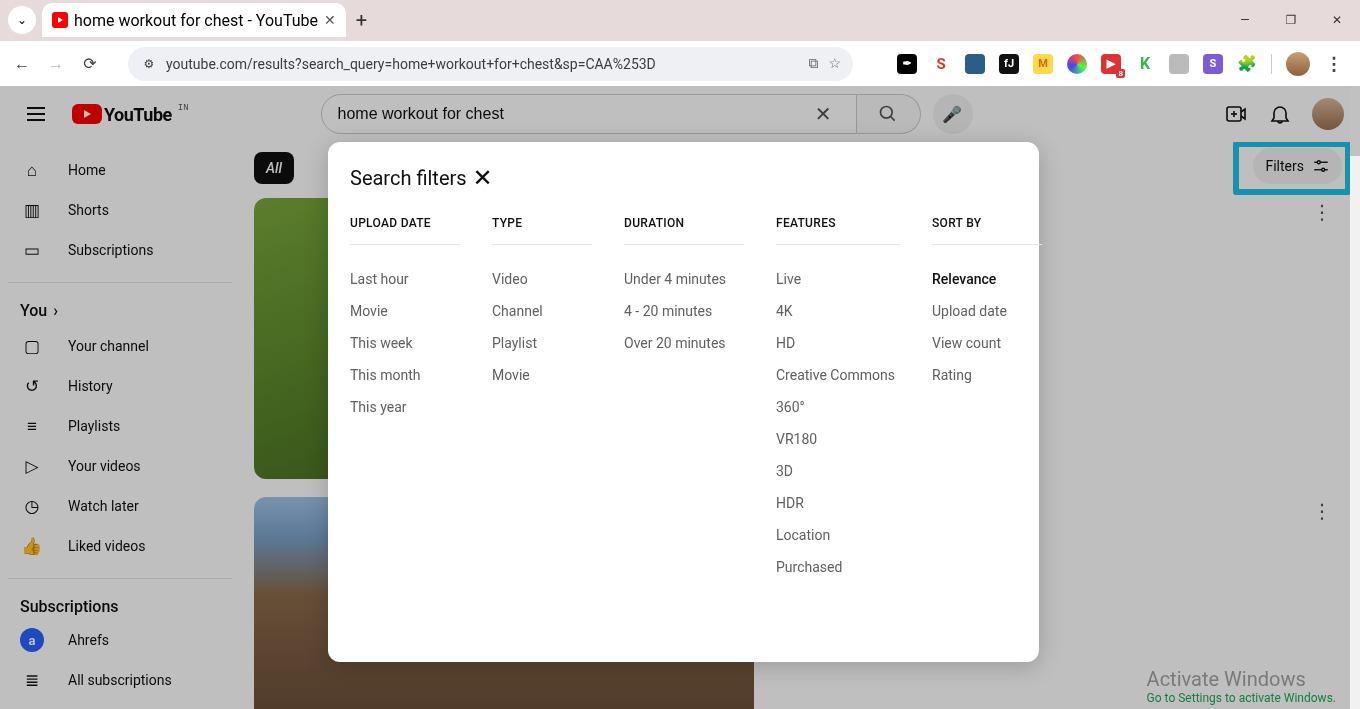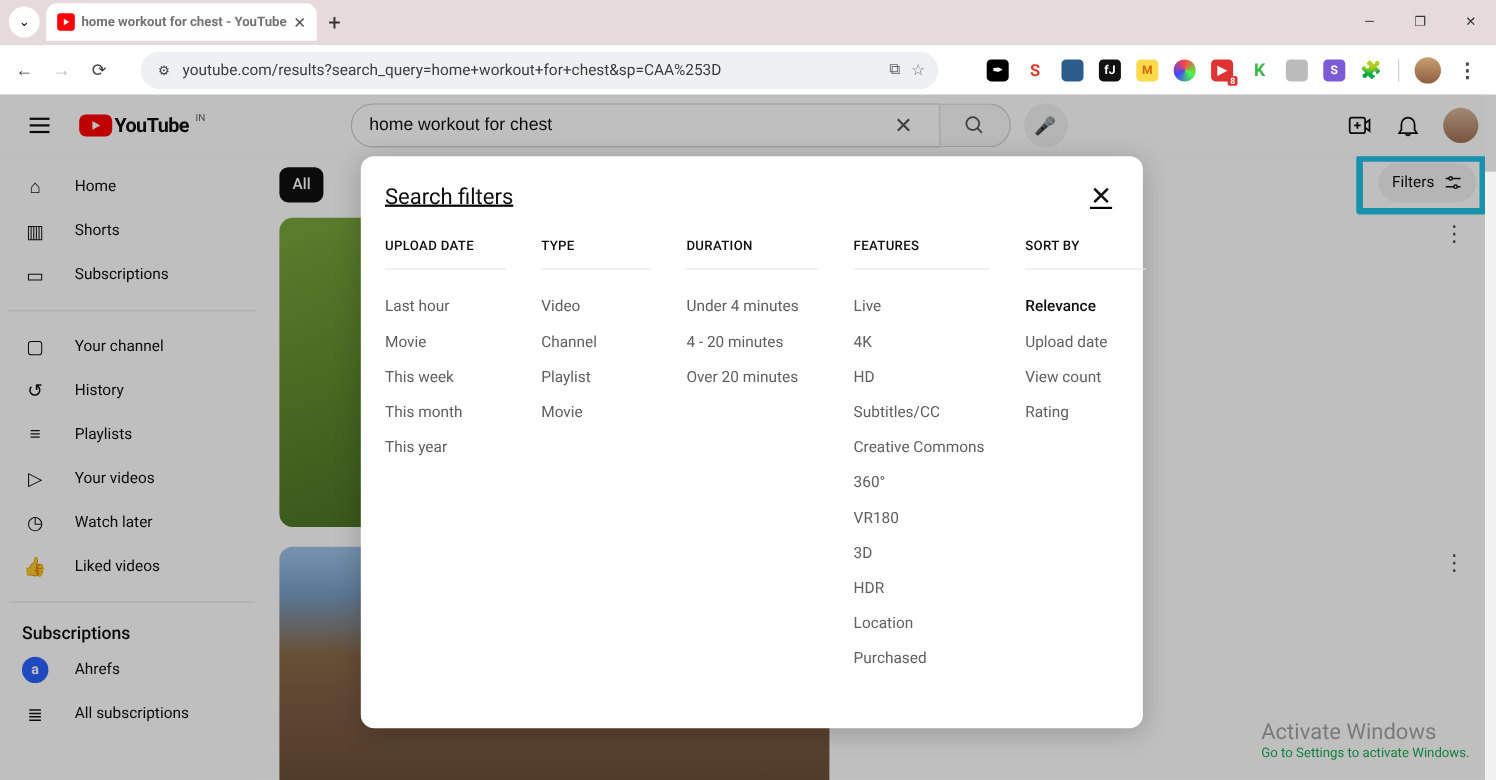--- a/index.html
+++ b/index.html
@@ -4,21 +4,21 @@
 <style>
   * { box-sizing: border-box; margin: 0; padding: 0; }
   body { font-family: "Segoe UI", Roboto, Arial, sans-serif; width: 1360px; height: 709px; overflow: hidden; background: #e7dada; position: relative; }
 
   
   .titlebar { height: 40px; background: #e7dada; display: flex; align-items: center; }
   .tab-dropdown { width: 28px; height: 28px; margin-left: 8px; border-radius: 14px; background: #fff; display:flex; align-items:center; justify-content:center; font-size:12px; }
   .tab { display:flex; align-items:center; height: 34px; background:#fff; border-radius: 10px 10px 0 0; margin-left:6px; padding: 0 10px; min-width: 220px; gap:6px; }
   .favicon { width:16px; height:16px; background:#f00; border-radius:3px; display:flex; align-items:center; justify-content:center; }
   .favicon::before { content:""; width:0; height:0; border-left:5px solid #fff; border-top:3px solid transparent; border-bottom:3px solid transparent; margin-left:1px; }
-  .tab-title { font-size:12px; color:#737373; flex:1; white-space:nowrap; overflow:hidden; text-overflow:ellipsis;font-weight:bold; }
+  .tab-title { font-size:16px; color:#000000; flex:1; white-space:nowrap; overflow:hidden; text-overflow:ellipsis; }
   .tab-close { font-size:14px; color:#555; cursor:pointer; }
   .newtab { margin-left:10px; font-size:20px; color:#333; cursor:pointer; }
   .winbtns { margin-left:auto; display:flex; }
   .winbtn { width:46px; height:40px; display:flex; align-items:center; justify-content:center; font-size:12px; color:#333; }
 
   .toolbar { height:46px; background:#fff; display:flex; align-items:center; padding:0 8px; gap:6px; border-top:1px solid #ddd; }
   .navbtn { width:28px; height:28px; display:flex; align-items:center; justify-content:center; font-size:16px; color:#444; border-radius:50%; }
   .navbtn.disabled { color:#bbb; }
   .omnibox { flex:0 0 725px; height:34px; background:#eef0f3; border-radius:17px; display:flex; align-items:center; padding:0 12px; gap:8px; font-size:14px; color:#3c3c3c; }
   .omni-icon { width:18px; height:18px; display:flex; align-items:center; justify-content:center; font-size:12px; }
@@ -31,21 +31,21 @@
   
   .yt-header { position:relative; height:56px; background:#fff; display:flex; align-items:center; padding:0 16px; gap:16px; }
   .hamburger { width:40px; height:40px; display:flex; align-items:center; justify-content:center; border-radius:50%; cursor:pointer; }
   .hamburger span, .hamburger span::before, .hamburger span::after { display:block; width:18px; height:2px; background:#0f0f0f; position:relative; }
   .hamburger span::before { content:""; position:absolute; top:-6px; }
   .hamburger span::after { content:""; position:absolute; top:6px; }
   .logo { display:flex; align-items:center; gap:2px; position:relative; cursor:pointer; }
   .logo-play { width:30px; height:20px; background:#f00; border-radius:6px; display:flex; align-items:center; justify-content:center; }
   .logo-play::before { content:""; width:0; height:0; border-left:7px solid #fff; border-top:4px solid transparent; border-bottom:4px solid transparent; margin-left:1px; }
   .logo-text { font-weight:700; font-size:18px; letter-spacing:-0.5px; color:#0f0f0f; }
-  .logo sup { font-size:9px; color:#606060; margin-left:4px; position:relative; top:-6px; }
+  .logo sup { font-size:9px; color:#606060; margin-left:4px; position:relative; top:-6px;font-family:Liberation Mono, monospace; }
   .searchwrap { margin-left:116px; display:flex; align-items:center; }
   .searchbox { display:flex; align-items:center; height:40px; width:536px; border:1px solid #ccc; border-radius:40px 0 0 40px; padding:0 16px; background:#fff; }
   .searchbox input { border:none; outline:none; font-size:16px; flex:1; color:#0f0f0f; }
   .search-clear { font-size:20px; color:#555; cursor:pointer; padding:0 8px; }
   .searchbtn { width:64px; height:40px; border:1px solid #ccc; border-left:none; border-radius:0 40px 40px 0; background:#f8f8f8; display:flex; align-items:center; justify-content:center; cursor:pointer; }
   .mic { margin-left:12px; width:40px; height:40px; border-radius:50%; background:#f2f2f2; display:flex; align-items:center; justify-content:center; cursor:pointer; font-size:16px; }
   .yt-header-right { margin-left:auto; display:flex; align-items:center; gap:20px; }
   .hicon { width:24px; height:24px; display:flex; align-items:center; justify-content:center; color:#0f0f0f; cursor:pointer; }
   .yt-avatar { width:32px; height:32px; border-radius:50%; background: linear-gradient(#d8b8a0,#a07050); cursor:pointer; }
 
@@ -54,48 +54,48 @@
   .sidebar { width:240px; padding:8px; overflow:hidden; font-size:14px; color:#0f0f0f; }
   .side-item { display:flex; align-items:center; gap:24px; height:40px; padding:0 12px; border-radius:10px; cursor:pointer; }
   .side-item .sicon { width:24px; display:flex; align-items:center; justify-content:center; font-size:17px; color:#0f0f0f; }
   .side-sep { height:1px; background:#e5e5e5; margin:12px 0; }
   .side-head { display:flex; align-items:center; gap:6px; padding:6px 12px; font-size:16px; font-weight:500; cursor:pointer; }
   .sub-title { padding:6px 12px 4px; font-size:16px; font-weight:500; }
   .sub-avatar { width:24px; height:24px; border-radius:50%; background:#2962ff; color:#fff; display:flex; align-items:center; justify-content:center; font-weight:bold; font-size:13px; }
 
   .main { flex:1; position:relative; overflow:hidden; }
   .chips { display:flex; gap:12px; padding:10px 0 10px 14px; }
-  .chip { height:32px; padding:0 12px; border-radius:8px; background:#0f0f0f; color:#fff; font-size:14px; display:flex; align-items:center; font-weight:500; }
+  .chip { height:32px; padding:0 12px; border-radius:8px; background:#0f0f0f; color:#fff; font-size:14px; display:flex; align-items:center; font-weight:500;font-style:italic; }
   .filters-btn { position:absolute; top:6px; right:18px; height:36px; padding:0 12px; border-radius:18px; display:flex; align-items:center; gap:8px; font-size:14px; color:#0f0f0f; cursor:pointer; background:#f2f2f2; }
   .filters-highlight { position:absolute; top:-1px; right:9px; width:118px; height:54px; border:6px solid #1fc2e6; border-radius:3px; pointer-events:none; }
 
   .results { padding:4px 14px; }
   .result { display:flex; gap:16px; margin-bottom:18px; position:relative; }
   .thumb { width:500px; height:281px; border-radius:12px; background: linear-gradient(160deg, #7ba83c 0%, #5d8a2c 40%, #3a5a1c 100%); flex-shrink:0; }
   .thumb.two { background: linear-gradient(180deg, #a0c4e8 0%, #7ba0c8 15%, #8a6a4a 35%, #5a4030 100%); }
   .result-text { flex:1; padding-top:2px; color:#606060; }
   .result-title { font-size:18px; color:#0f0f0f; margin-bottom:38px; }
   .result-snip { font-size:12px; }
   .result-more { position:absolute; top:2px; right:14px; font-size:20px; color:#555; cursor:pointer; }
 
   
   .scrim { position:absolute; top:86px; left:0; right:10px; bottom:0; background:rgba(0,0,0,0.25); }
   .dialog { position:absolute; left:328px; top:142px; width:711px; height:520px; background:#fff; border-radius:12px; padding:22px; box-shadow:0 4px 24px rgba(0,0,0,0.2); }
-  .dialog-head { display:flex; align-items:center; justify-content:space-between; margin-bottom:20px;text-decoration:underline; }
+  .dialog-head { display:flex; align-items:center; justify-content:flex-start; margin-bottom:20px; }
   .dialog-title { font-size:20px; color:#0f0f0f; }
   .dialog-close { font-size:24px; cursor:pointer; padding:0 6px; color:#0f0f0f; }
   .filter-cols { display:flex; gap:32px;margin-top:24px; }
   .fcol { flex:0 0 auto; }
   .fcol h4 { font-size:12px; font-weight:500; color:#0f0f0f; text-transform:uppercase; padding-bottom:14px; margin-bottom:18px; border-bottom:1px solid #e5e5e5; letter-spacing:0.3px; }
   .fopt { font-size:14px; color:#606060; padding:8px 0; cursor:pointer; white-space:nowrap; }
   .fopt.selected { color:#0f0f0f; font-weight:500; }
   .c1{width:110px}.c2{width:100px}.c3{width:120px}.c4{width:124px}.c5{width:110px}
 
   
-  .activate { position:absolute; right:24px; bottom:18px; text-align:left; color:#888; pointer-events:none; }
+  .activate { position:absolute; right:24px; bottom:4px; text-align:left; color:#888; pointer-events:none; }
   .activate .l1 { font-size:20px; color:#7a7a7a; }
   .activate .l2 { font-size:12px; color:#15803d; }
 
   
   .page-scroll { position:absolute; top:86px; right:0; width:10px; bottom:0; background:#f1f1f1; }
   .page-thumb { width:10px; height:70px; background:#c1c1c1; position:absolute; top:0; }
 </style>
 </head>
 <body>
 
@@ -194,20 +194,24 @@
       </div>
     <div class="side-item">
         <span class="sicon">▥</span>
         <span>Shorts</span>
       </div>
     <div class="side-item">
         <span class="sicon">▭</span>
         <span>Subscriptions</span>
       </div>
     <div class="side-sep"></div>
+    <div class="side-head">
+        <span>You</span>
+        <span>›</span>
+      </div>
     <div class="side-item">
         <span class="sicon">▢</span>
         <span>Your channel</span>
       </div>
     <div class="side-item">
         <span class="sicon">↺</span>
         <span>History</span>
       </div>
     <div class="side-item">
         <span class="sicon">≡</span>
@@ -300,21 +304,20 @@
       <h4>Duration</h4>
       <div class="fopt">Under 4 minutes</div>
       <div class="fopt">4 - 20 minutes</div>
       <div class="fopt">Over 20 minutes</div>
     </div>
     <div class="fcol c4">
       <h4>Features</h4>
       <div class="fopt">Live</div>
       <div class="fopt">4K</div>
       <div class="fopt">HD</div>
-      <div class="fopt">Subtitles/CC</div>
       <div class="fopt">Creative Commons</div>
       <div class="fopt">360°</div>
       <div class="fopt">VR180</div>
       <div class="fopt">3D</div>
       <div class="fopt">HDR</div>
       <div class="fopt">Location</div>
       <div class="fopt">Purchased</div>
     </div>
     <div class="fcol c5">
       <h4>Sort by</h4>

